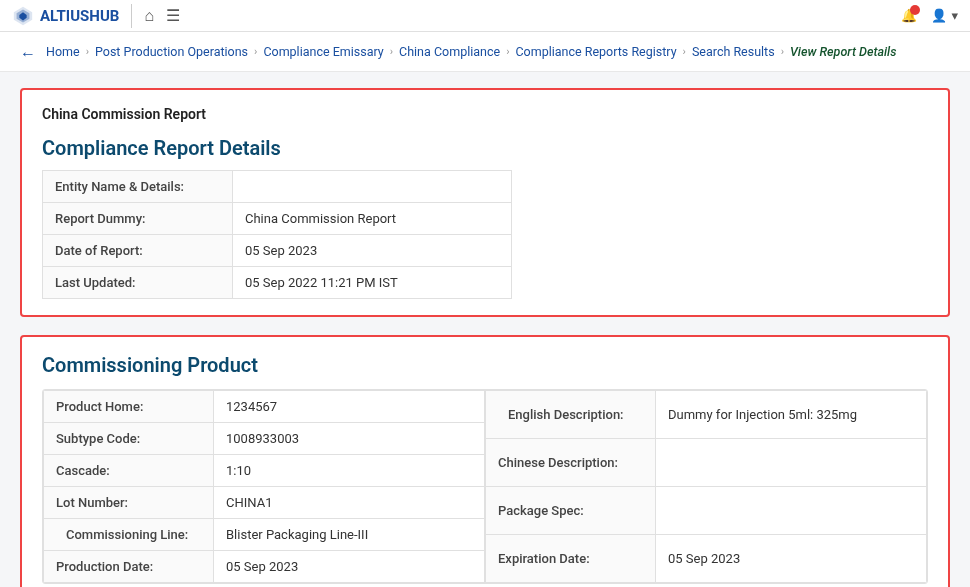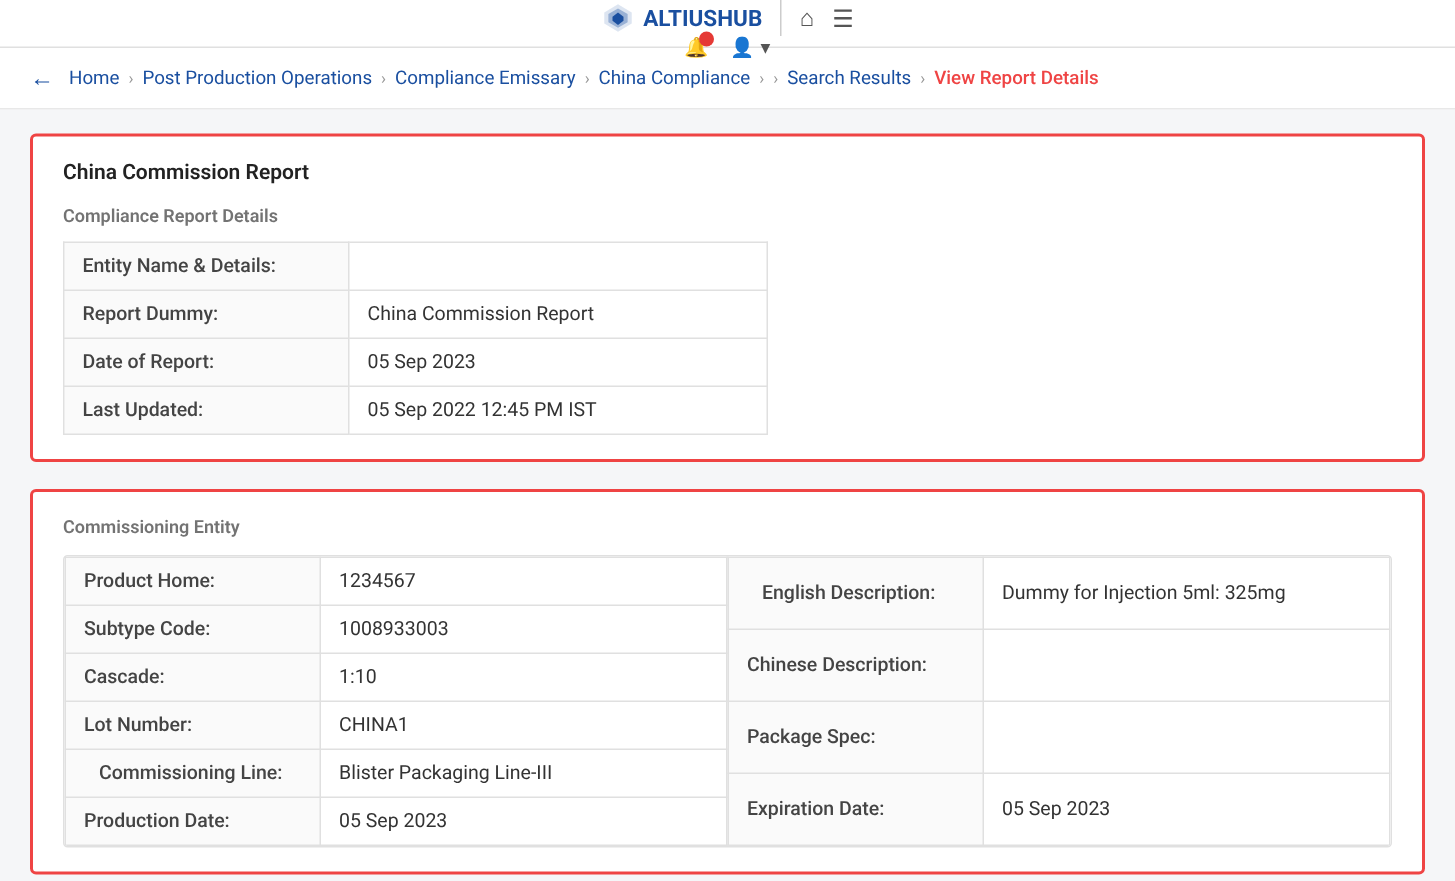--- a/index.html
+++ b/index.html
@@ -1,43 +1,42 @@
 <!DOCTYPE html>
 <html><head>
   <meta charset="utf-8">
   <style>
     * { box-sizing: border-box; margin: 0; padding: 0; }
     body { font-family: -apple-system, BlinkMacSystemFont, 'Segoe UI', Roboto, sans-serif; font-size: 13px; background: #f5f6f8; color: #333; }
 
     
     .topnav {
       display: flex; align-items: center; justify-content: space-between;
-      background: #fff; height: 32px; padding: 0 32px;
+      background: #fff; height: 32px; padding: 0 12px;
       border-bottom: 1px solid #e0e0e0;
-      flex-direction: column;
     }
     .topnav-left { display: flex; align-items: center; gap: 12px; }
     .logo { display: flex; align-items: center; gap: 6px; font-weight: 700; font-size: 15px; color: #1a4fa0; }
     .logo-icon { width: 22px; height: 22px; }
     .nav-divider { width: 1px; height: 24px; background: #ccc; }
     .nav-icon { cursor: pointer; color: #555; font-size: 16px; }
     .topnav-right { display: flex; align-items: center; gap: 14px; }
     .notif-icon { position: relative; cursor: pointer; }
     .notif-badge { position: absolute; top: -3px; right: -3px; background: #e53935; color: #fff; border-radius: 50%; width: 10px; height: 10px; font-size: 7px; display: flex; align-items: center; justify-content: center; }
     .user-btn { display: flex; align-items: center; gap: 4px; cursor: pointer; color: #555; }
 
     
     .breadcrumb-bar {
       background: #fff; padding: 10px 20px;
       display: flex; align-items: center; gap: 6px;
       border-bottom: 1px solid #e8e8e8; font-size: 12.5px;
     }
     .breadcrumb-back { color: #1a4fa0; cursor: pointer; font-size: 16px; margin-right: 4px; }
     .breadcrumb-item { color: #1a4fa0; cursor: pointer; }
-    .breadcrumb-item.active { color: #ef4444; font-weight: 500; cursor: default; }
+    .breadcrumb-item.active { color: #14532d; font-weight: 500; cursor: default; font-style: italic; }
     .breadcrumb-sep { color: #999; font-size: 11px; }
 
     
     .main { padding: 16px 20px; }
 
     
     .card {
       background: #fff; border: 2px solid #ef4444; border-radius: 4px;
       padding: 16px 20px; margin-bottom: 18px;
     }
@@ -47,21 +46,21 @@
     .form-table { width: 100%; border-collapse: collapse; }
     .form-table td {
       border: 1px solid #e0e0e0; padding: 8px 12px; vertical-align: middle;
       font-size: 13px;
     }
     .form-table td.label-cell {
       background: #fafafa; font-weight: 500; width: 190px; color: #444;
     }
     .form-table td.value-cell { background: #fff; color: #333; }
 
-    .section-title { font-size: 12px; font-weight: 600; color: #737373; margin-bottom: 12px; }
+    .section-title { font-size: 20px; font-weight: 600; color: #0c4a6e; margin-bottom: 12px; }
   </style>
 </head>
 <body>
 
 <div class="topnav">
   <div class="topnav-left">
     <div class="logo">
       <svg class="logo-icon" viewBox="0 0 24 24" fill="none">
         <polygon points="12,2 22,8 22,16 12,22 2,16 2,8" fill="#1a4fa0" opacity="0.15"></polygon>
         <polygon points="12,5 19,9 19,15 12,19 5,15 5,9" fill="#1a4fa0" opacity="0.35"></polygon>
@@ -88,20 +87,21 @@
 <div class="breadcrumb-bar">
   <span class="breadcrumb-back">←</span>
   <span class="breadcrumb-item">Home</span>
   <span class="breadcrumb-sep">›</span>
   <span class="breadcrumb-item">Post Production Operations</span>
   <span class="breadcrumb-sep">›</span>
   <span class="breadcrumb-item">Compliance Emissary</span>
   <span class="breadcrumb-sep">›</span>
   <span class="breadcrumb-item">China Compliance</span>
   <span class="breadcrumb-sep">›</span>
+  <span class="breadcrumb-item">Compliance Reports Registry</span>
   <span class="breadcrumb-sep">›</span>
   <span class="breadcrumb-item">Search Results</span>
   <span class="breadcrumb-sep">›</span>
   <span class="breadcrumb-item active">View Report Details</span>
 </div>
 
 <div class="main">
 
   <div class="card">
     <div class="card-title">China Commission Report</div>
@@ -116,28 +116,28 @@
           <tr>
     <td class="label-cell">Report Dummy:</td>
     <td class="value-cell" style="min-width:200px;">China Commission Report</td>
   </tr>
           <tr>
     <td class="label-cell">Date of Report:</td>
     <td class="value-cell" style="min-width:200px;">05 Sep 2023</td>
   </tr>
           <tr>
     <td class="label-cell">Last Updated:</td>
-    <td class="value-cell" style="min-width:200px;">05 Sep 2022 12:45 PM IST</td>
+    <td class="value-cell" style="min-width:200px;">05 Sep 2022 11:21 PM IST</td>
   </tr>
         </tbody>
     </table>
   </div>
 
   <div class="card">
-    <div class="section-title">Commissioning Entity</div>
+    <div class="section-title">Commissioning Product</div>
     <div style="display:grid; grid-template-columns:1fr 1fr; border:1px solid #e0e0e0; border-radius:3px; overflow:hidden;">
       <table class="form-table" style="border:none;">
         <tbody id="commissioning-left-tbody">
             <tr>
     <td class="label-cell" style="width:170px;">Product Home:</td>
     <td class="value-cell">1234567</td>
   </tr>
             <tr>
     <td class="label-cell" style="width:170px;">Subtype Code:</td>
     <td class="value-cell">1008933003</td>

